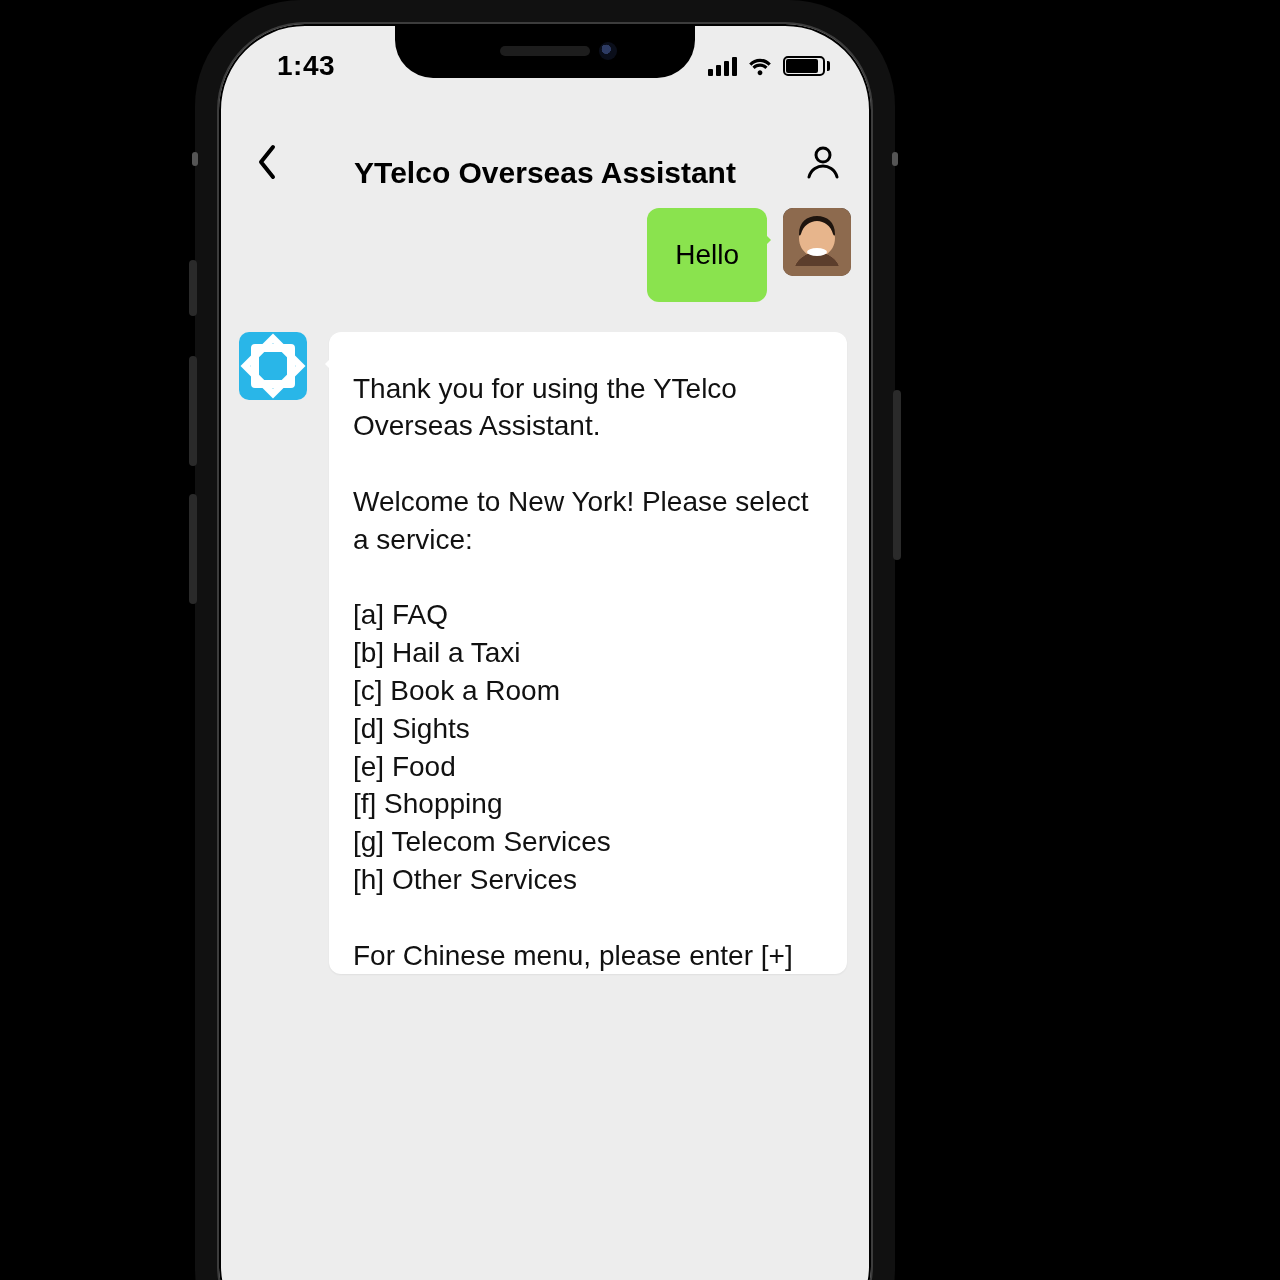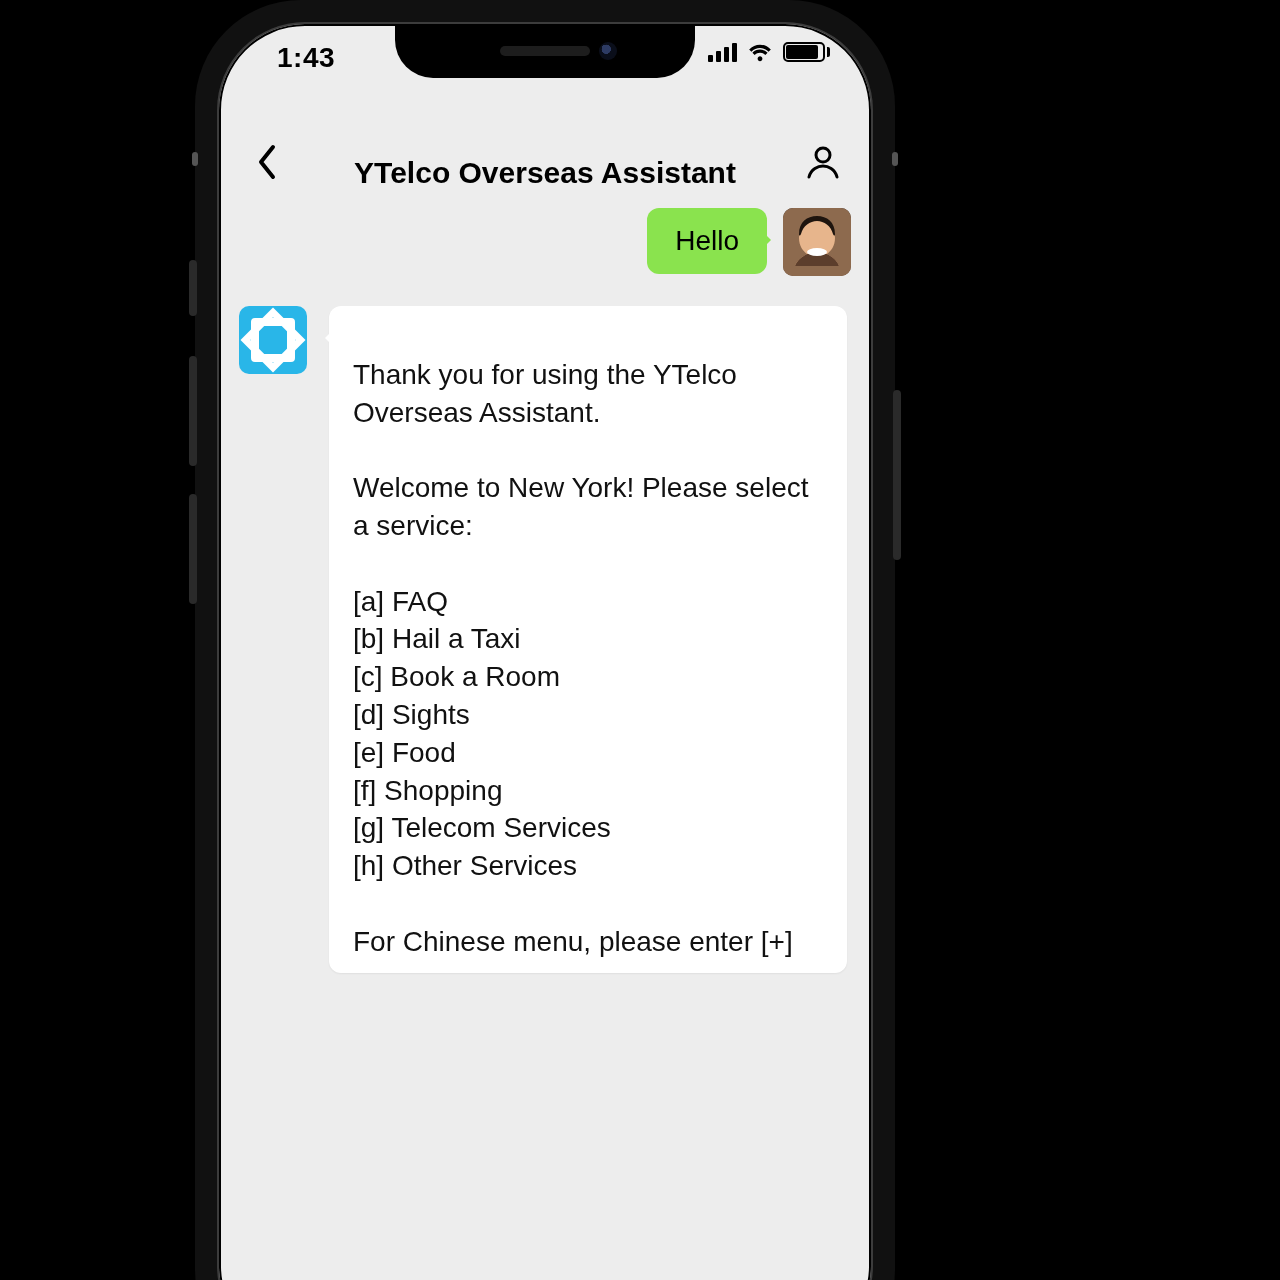--- a/index.html
+++ b/index.html
@@ -78,21 +78,21 @@
   }
 
   
   .status-bar {
     position: absolute;
     top: 18px;
     left: 0; right: 0;
     height: 48px;
     display: flex;
     justify-content: space-between;
-    align-items: flex-start;
+    align-items: center;
     padding: 0 46px 0 58px;
     z-index: 5;
     color: #000;
   }
   .status-time {
     font-size: 28px;
     font-weight: 600;
     letter-spacing: 0.5px;
   }
   .status-right {
@@ -232,30 +232,30 @@
     position:absolute;z-index:3;
     top:12px;left:12px;right:12px;bottom:12px;
     border:8px solid #fff;
     border-radius:4px;
     box-sizing:border-box;
   }
 
   .bubble {
     position: relative;
     border-radius: 12px;
-    padding: 12px 24px;
+    padding: 0 24px;
     font-size: 28px;
     line-height: 1.35;
     max-width: 460px;
   }
   .bubble.green {
     background: #8ae34e;
     color: #000;
     margin-right: 16px;
-    padding:14px 28px;
+    padding:28px 28px;
   }
   .bubble.green::after{
     content:"";
     position:absolute;
     right:-14px;
     top:22px;
     border:10px solid transparent;
     border-left-color:#8ae34e;
   }
   .bubble.white {

